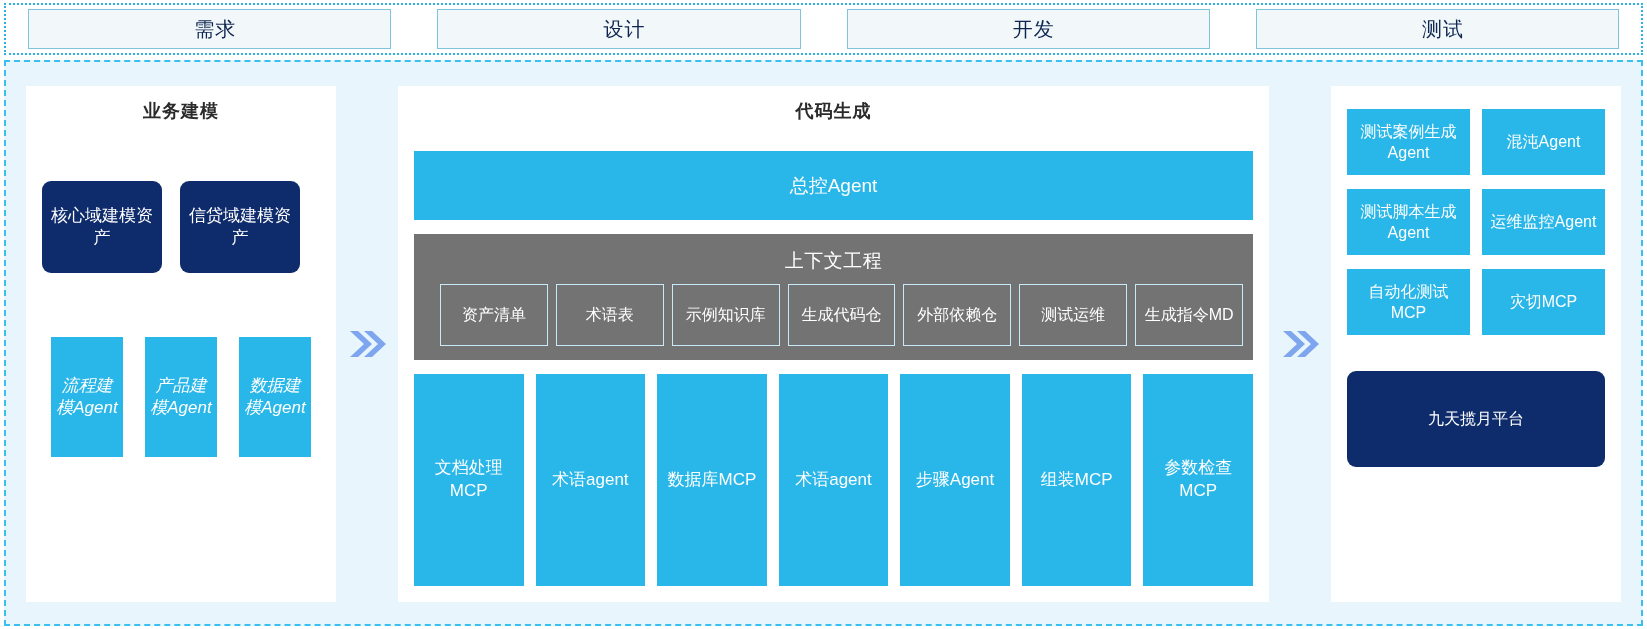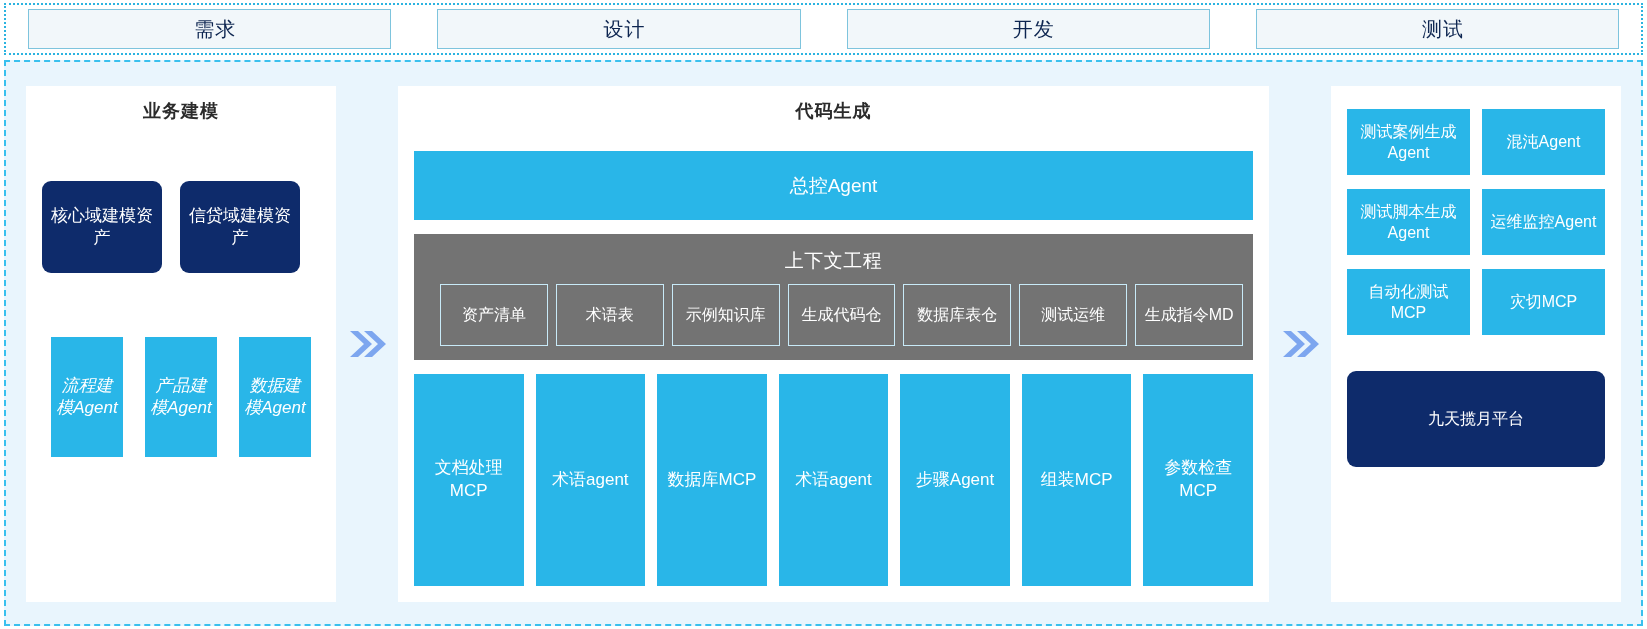--- a/index.html
+++ b/index.html
@@ -243,21 +243,21 @@
 
     <div class="card-cyan master-agent">总控Agent</div>
 
     <div class="context-block">
       <div class="context-title">上下文工程</div>
       <div class="context-items">
         <div class="ctx-item">资产清单</div>
         <div class="ctx-item">术语表</div>
         <div class="ctx-item">示例知识库</div>
         <div class="ctx-item">生成代码仓</div>
-        <div class="ctx-item">数据库表仓</div>
+        <div class="ctx-item">外部依赖仓</div>
         <div class="ctx-item">测试运维</div>
         <div class="ctx-item">生成指令MD</div>
       </div>
     </div>
 
     <div class="tool-row">
       <div class="card-cyan">文档处理MCP</div>
       <div class="card-cyan">术语agent</div>
       <div class="card-cyan">数据库MCP</div>
       <div class="card-cyan">术语agent</div>

